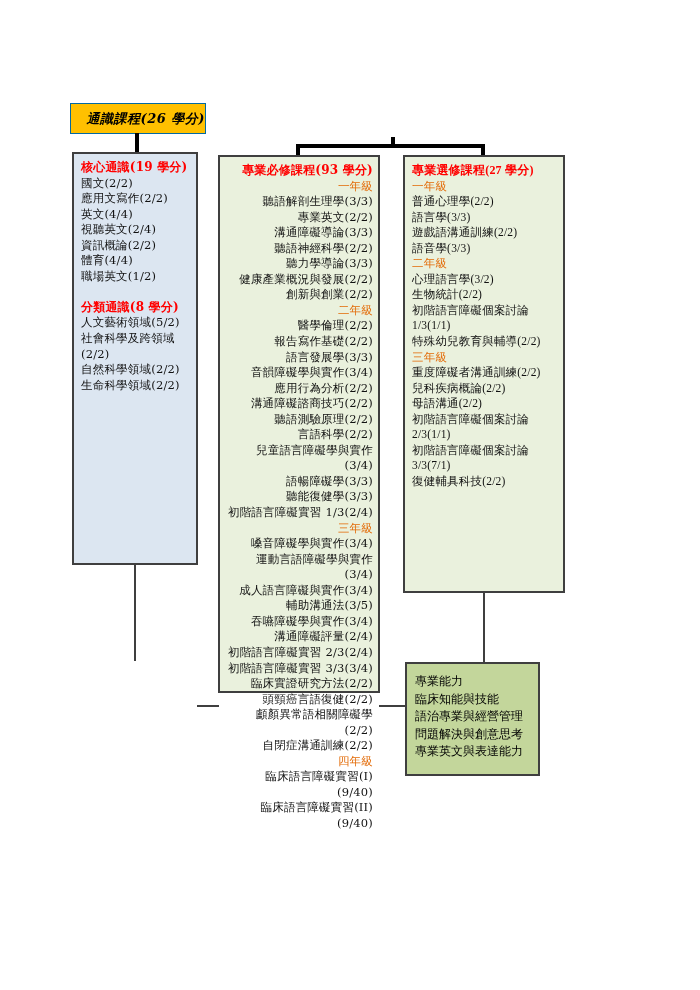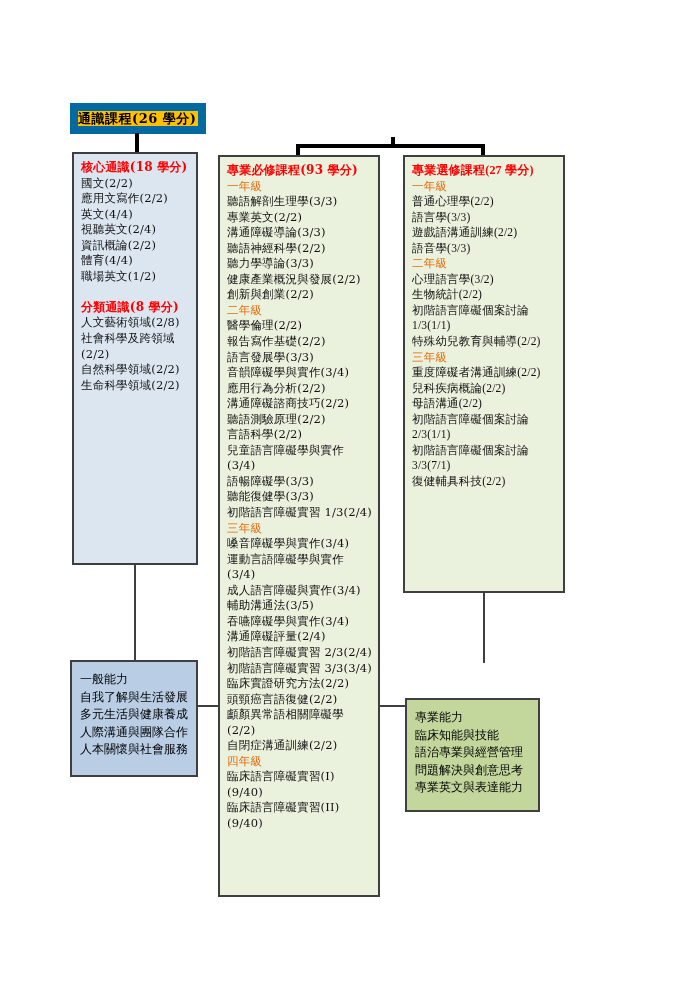--- a/index.html
+++ b/index.html
@@ -3,37 +3,37 @@
 <meta charset="utf-8">
 <style>
   html,body{margin:0;padding:0;background:#ffffff;}
   .canvas{
     position:relative;width:700px;height:990px;background:#ffffff;
     font-family:"DejaVu Serif","Liberation Serif",serif;
     color:#000;overflow:hidden;
   }
   .box{position:absolute;box-sizing:border-box;}
   .yellow{
-    background:#ffc000;border:8px solid #0369a1;
-    display:flex;align-items:center;justify-content:flex-start;
-    font-weight:bold;font-size:13px;letter-spacing:0.5px;
+    background:#ffc000;border:1px solid #0369a1;
+    display:flex;align-items:center;justify-content:flex-end;
+    font-weight:bold;font-size:13px;letter-spacing:0.5px;font-style:italic;
   }
   #yb1{left:70px;top:103px;width:136px;height:31px;}
   #yb2{left:312px;top:105px;width:163px;height:33px;}
 
   .listbox{border:2px solid #3f3f3f;padding:6px 5px 6px 7px;}
   .blue-list{background:#dce6f1;}
   .green-list{background:#eaf1dd;}
   #core-box{left:72px;top:152px;width:126px;height:413px;}
-  #req-box{left:218px;top:155px;width:162px;height:742px;}
+  #req-box{left:218px;top:155px;width:162px;height:538px;text-align:right;}
   #ele-box{left:403px;top:155px;width:162px;height:438px;font-family:Liberation Serif, serif;}
 
   .ability{border:2px solid #3f3f3f;padding:9px 8px;font-size:12px;line-height:17.5px;}
   #gen-ab{left:70px;top:660px;width:128px;height:117px;background:#b9cde5;}
-  #pro-ab{left:405px;top:662px;width:135px;height:114px;background:#c3d69b;margin-top:36px;}
+  #pro-ab{left:405px;top:662px;width:135px;height:114px;background:#c3d69b;}
 
   .ln{font-size:11.5px;line-height:15.55px;white-space:nowrap;letter-spacing:0.2px;}
   .ln-title{color:#ff0000;font-weight:bold;font-size:12px;}
   .ln-year{color:#e36c09;}
   .ln-course{color:#111;}
   .ln-blank{height:15.55px;}
   .ab-ln{white-space:nowrap;}
 
   .conn{position:absolute;background:#000;}
   .thin{background:#3f3f3f;}
@@ -60,31 +60,31 @@
   <div class="conn" id="c2"></div>
   <div class="conn" id="c3"></div>
   <div class="conn" id="c4"></div>
   <div class="conn" id="c5"></div>
   <div class="conn thin" id="c6"></div>
   <div class="conn thin" id="c7"></div>
   <div class="conn thin" id="c8"></div>
   <div class="conn thin" id="c9"></div>
 
   <div class="box listbox blue-list" id="core-box">
-      <div class="ln ln-title">核心通識(18 學分)</div>
+      <div class="ln ln-title">核心通識(19 學分)</div>
       <div class="ln ln-course">國文(2/2)</div>
       <div class="ln ln-course">應用文寫作(2/2)</div>
       <div class="ln ln-course">英文(4/4)</div>
       <div class="ln ln-course">視聽英文(2/4)</div>
       <div class="ln ln-course">資訊概論(2/2)</div>
       <div class="ln ln-course">體育(4/4)</div>
       <div class="ln ln-course">職場英文(1/2)</div>
       <div class="ln ln-blank">&nbsp;</div>
       <div class="ln ln-title">分類通識(8 學分)</div>
-      <div class="ln ln-course">人文藝術領域(2/8)</div>
+      <div class="ln ln-course">人文藝術領域(5/2)</div>
       <div class="ln ln-course">社會科學及跨領域</div>
       <div class="ln ln-course">(2/2)</div>
       <div class="ln ln-course">自然科學領域(2/2)</div>
       <div class="ln ln-course">生命科學領域(2/2)</div>
     </div>
 
   <div class="box listbox green-list" id="req-box">
       <div class="ln ln-title">專業必修課程(93 學分)</div>
       <div class="ln ln-year">一年級</div>
       <div class="ln ln-course">聽語解剖生理學(3/3)</div>
@@ -147,27 +147,20 @@
       <div class="ln ln-course">重度障礙者溝通訓練(2/2)</div>
       <div class="ln ln-course">兒科疾病概論(2/2)</div>
       <div class="ln ln-course">母語溝通(2/2)</div>
       <div class="ln ln-course">初階語言障礙個案討論</div>
       <div class="ln ln-course">2/3(1/1)</div>
       <div class="ln ln-course">初階語言障礙個案討論</div>
       <div class="ln ln-course">3/3(7/1)</div>
       <div class="ln ln-course">復健輔具科技(2/2)</div>
     </div>
 
-  <div class="box ability" id="gen-ab">
-      <div class="ab-ln">一般能力</div>
-      <div class="ab-ln">自我了解與生活發展</div>
-      <div class="ab-ln">多元生活與健康養成</div>
-      <div class="ab-ln">人際溝通與團隊合作</div>
-      <div class="ab-ln">人本關懷與社會服務</div>
-    </div>
 
   <div class="box ability" id="pro-ab">
       <div class="ab-ln">專業能力</div>
       <div class="ab-ln">臨床知能與技能</div>
       <div class="ab-ln">語治專業與經營管理</div>
       <div class="ab-ln">問題解決與創意思考</div>
       <div class="ab-ln">專業英文與表達能力</div>
     </div>
 
 </div>

